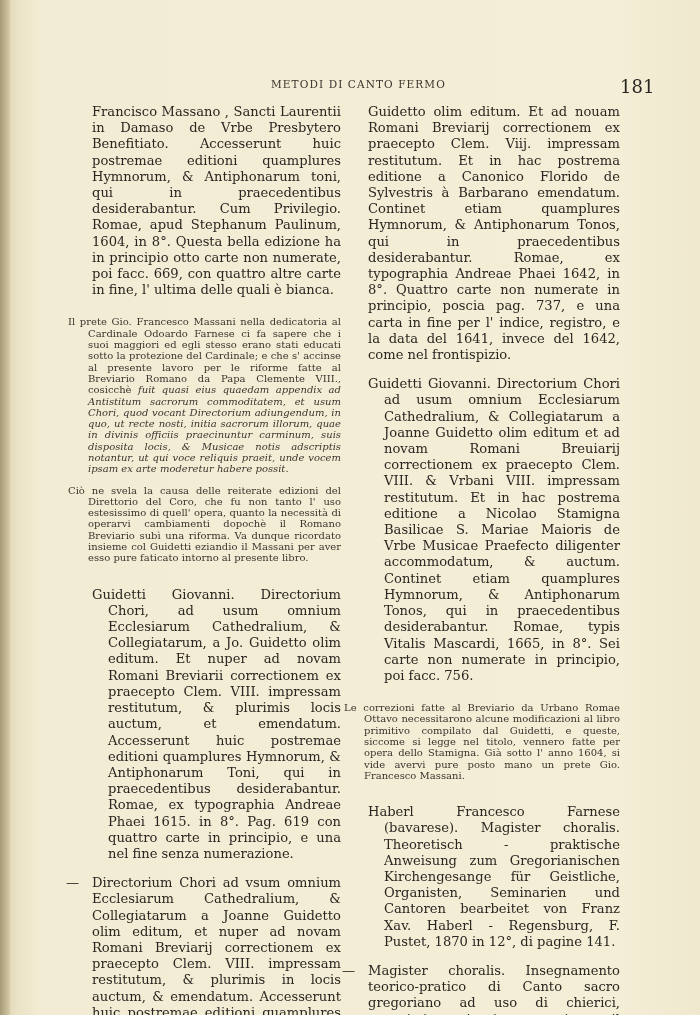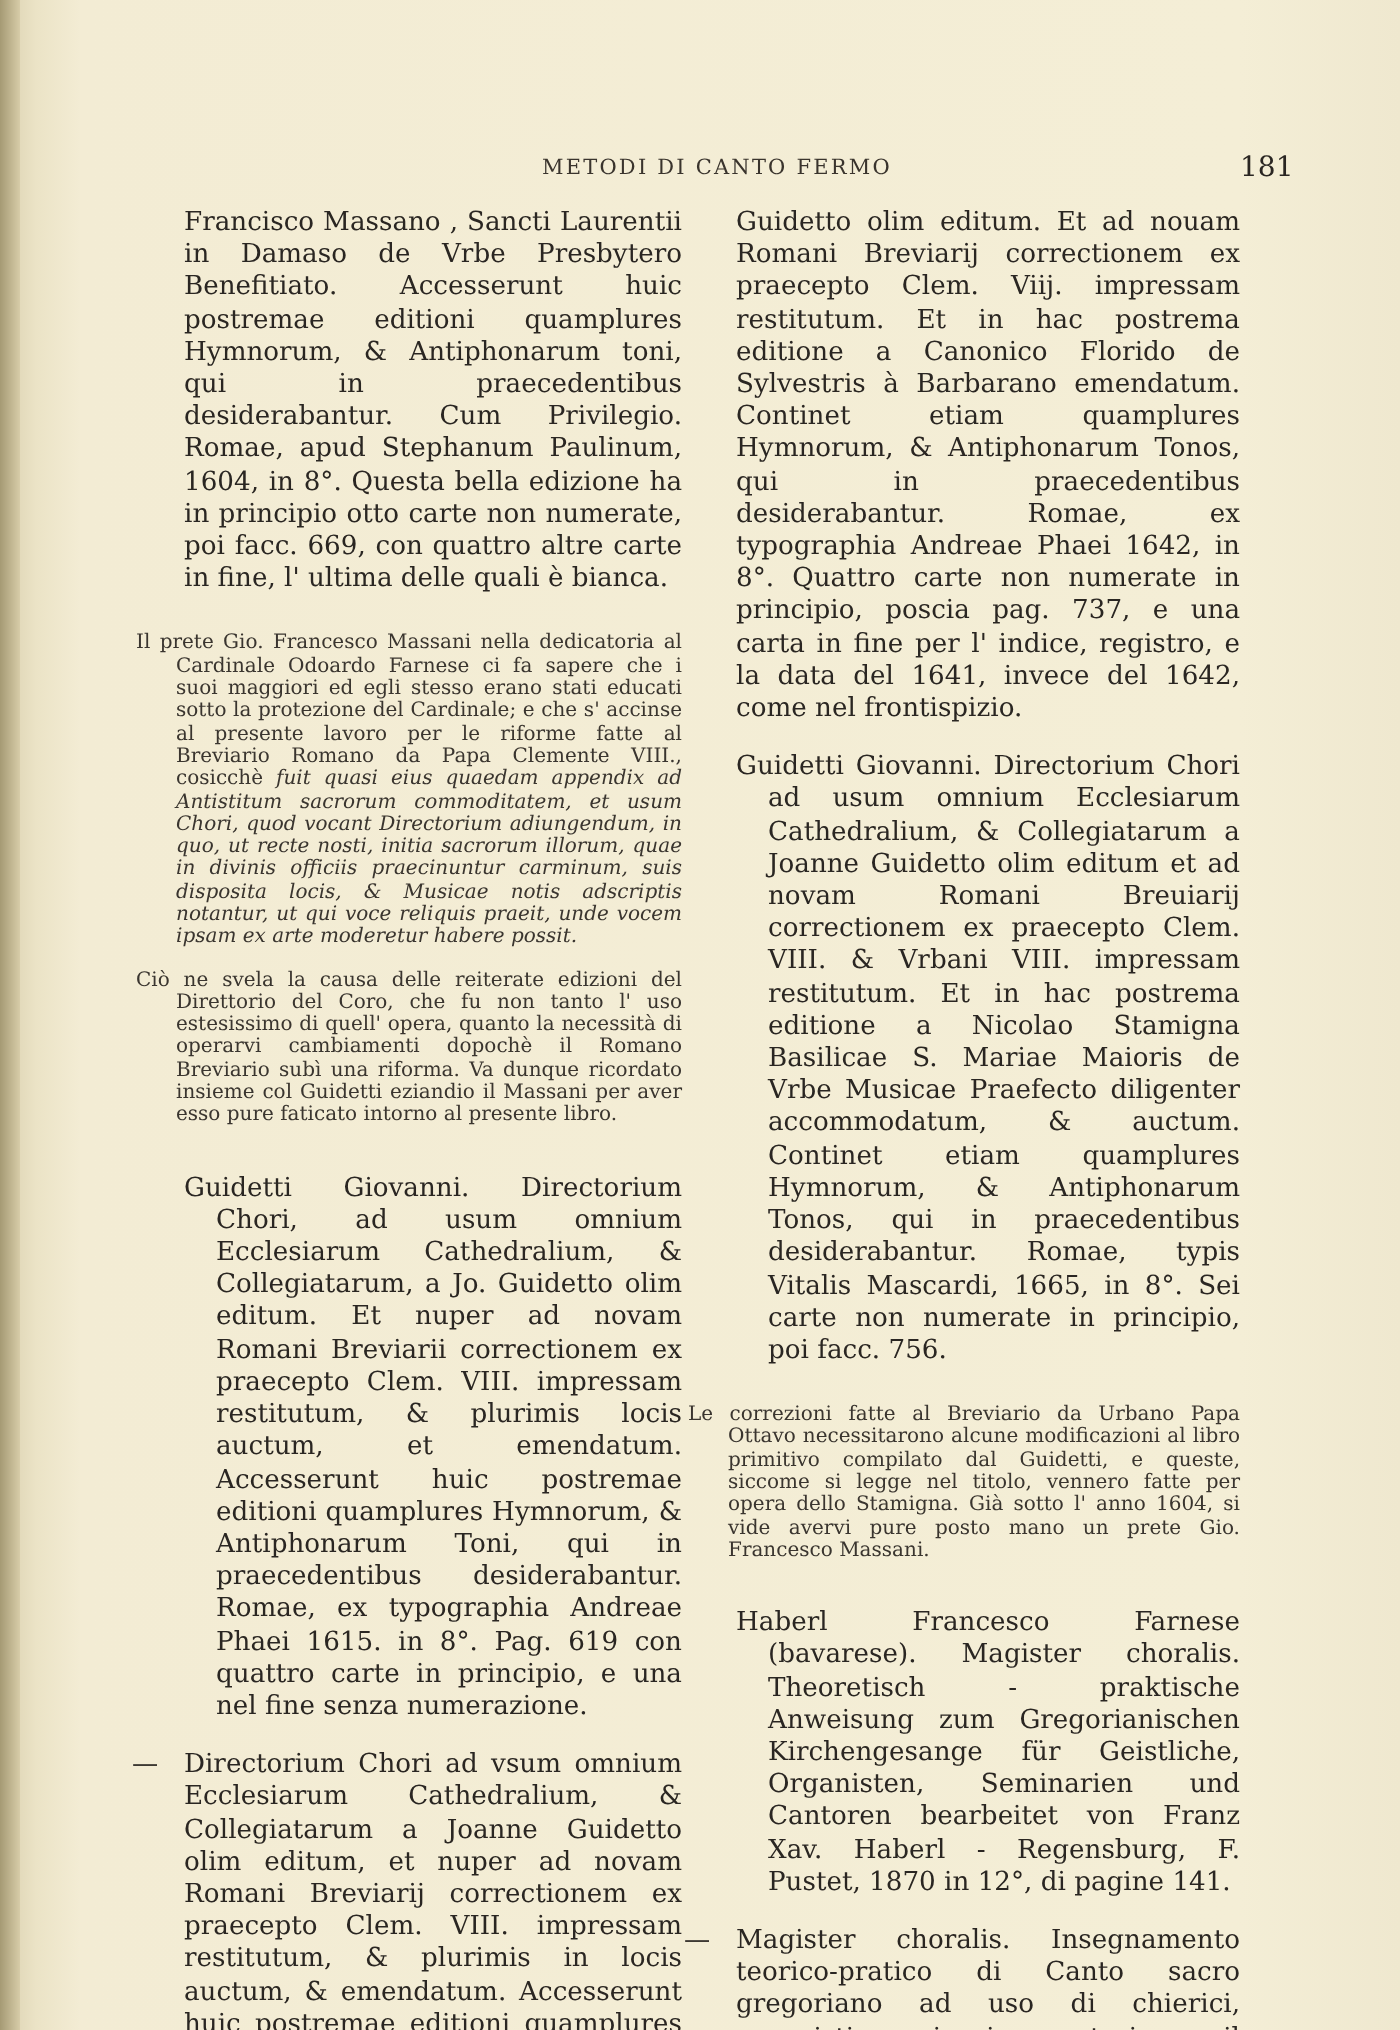--- a/index.html
+++ b/index.html
@@ -16,21 +16,21 @@
   }
   .header {
     position:absolute; top:78px; left:0; width:700px; height:16px;
   }
   .running-title {
     position:absolute; left:271px; top:0;
     font-size:10.5px; letter-spacing:1.1px; color:#3a342d;
   }
   .page-number {
     position:absolute; left:620px; top:-2px;
-    font-size:14px; color:#2a2622;
+    font-size:18px; color:#2a2622;
   }
   .col {
     position:absolute; top:104px;
     font-size:13.1px; line-height:16.2px;
   }
   .col.left { left:92px; width:249px; }
   .col.right { left:368px; width:252px; }
   .entry {
     text-align:justify; margin:0 0 0 0;
     padding-left:16px; text-indent:-16px;
@@ -68,19 +68,19 @@
   <div class="gap-m"></div>
   <p class="entry dash"><span class="dash-mark">—</span><span>Directorium Chori ad vsum omnium Ecclesiarum Cathedralium, &amp; Collegiatarum a Joanne Guidetto olim editum, et nuper ad novam Romani Breviarij correctionem ex praecepto Clem. VIII. impressam restitutum, &amp; plurimis in locis auctum, &amp; emendatum. Accesserunt huic postremae editioni quamplures Hymnorum, &amp; Antiphonarum toni, qui in praecedentibus desiderabantur. - Romae, Apud Andream Phaeum, 1624, in 8°. (Senza dedicatoria). Ha in principio quattro carte non numerate, poi facc. 619, e una carta in fine colla tavola, registro, e data.</span></p>
 
 </div>
 
 <div class="col right">
   <p class="entry cont"><span>Guidetto olim editum. Et ad nouam Romani Breviarij correctionem ex praecepto Clem. Viij. impressam restitutum. Et in hac postrema editione a Canonico Florido de Sylvestris à Barbarano emendatum. Continet etiam quamplures Hymnorum, &amp; Antiphonarum Tonos, qui in praecedentibus desiderabantur. Romae, ex typographia Andreae Phaei 1642, in 8°. Quattro carte non numerate in principio, poscia pag. 737, e una carta in fine per l' indice, registro, e la data del 1641, invece del 1642, come nel frontispizio.</span></p>
   <div class="gap-m"></div>
   <p class="entry"><span class="head">Guidetti Giovanni.</span><span> Directorium Chori ad usum omnium Ecclesiarum Cathedralium, &amp; Collegiatarum a Joanne Guidetto olim editum et ad novam Romani Breuiarij correctionem ex praecepto Clem. VIII. &amp; Vrbani VIII. impressam restitutum. Et in hac postrema editione a Nicolao Stamigna Basilicae S. Mariae Maioris de Vrbe Musicae Praefecto diligenter accommodatum, &amp; auctum. Continet etiam quamplures Hymnorum, &amp; Antiphonarum Tonos, qui in praecedentibus desiderabantur. Romae, typis Vitalis Mascardi, 1665, in 8°. Sei carte non numerate in principio, poi facc. 756.</span></p>
   <div class="gap-s"></div>
-  <p class="note"><span>Le correzioni fatte al Breviario da Urbano Papa Ottavo necessitarono alcune modificazioni al libro primitivo compilato dal Guidetti, e queste, siccome si legge nel titolo, vennero fatte per opera dello Stamigna. Già sotto l' anno 1604, si vide avervi pure posto mano un prete Gio. Francesco Massani.</span></p>
+  <p class="note"><span>Le correzioni fatte al Breviario da Urbano Romae Ottavo necessitarono alcune modificazioni al libro primitivo compilato dal Guidetti, e queste, siccome si legge nel titolo, vennero fatte per opera dello Stamigna. Già sotto l' anno 1604, si vide avervi pure posto mano un prete Gio. Francesco Massani.</span></p>
   <div class="gap-m"></div>
   <p class="entry"><span class="head">Haberl Francesco Farnese</span><span> (bavarese). Magister choralis. Theoretisch - praktische Anweisung zum Gregorianischen Kirchengesange für Geistliche, Organisten, Seminarien und Cantoren bearbeitet von Franz Xav. Haberl - Regensburg, F. Pustet, 1870 in 12°, di pagine 141.</span></p>
   <div class="gap-m"></div>
   <p class="entry dash"><span class="dash-mark">—</span><span>Magister choralis. Insegnamento teorico-pratico di Canto sacro gregoriano ad uso di chierici, organisti, seminari e cantori, per il Sacerd. Francesco Sav. Haberl. Traduzione italiana della sesta edizione tedesca. Ratisbona, New-York, e Cincinnati. Fed. Pustet editore, tipografo della S. Sede Apostolica e della Congregazione dei Sacri Riti (1883), in 16°.</span></p>
 
 </div>
 
 </body></html>

